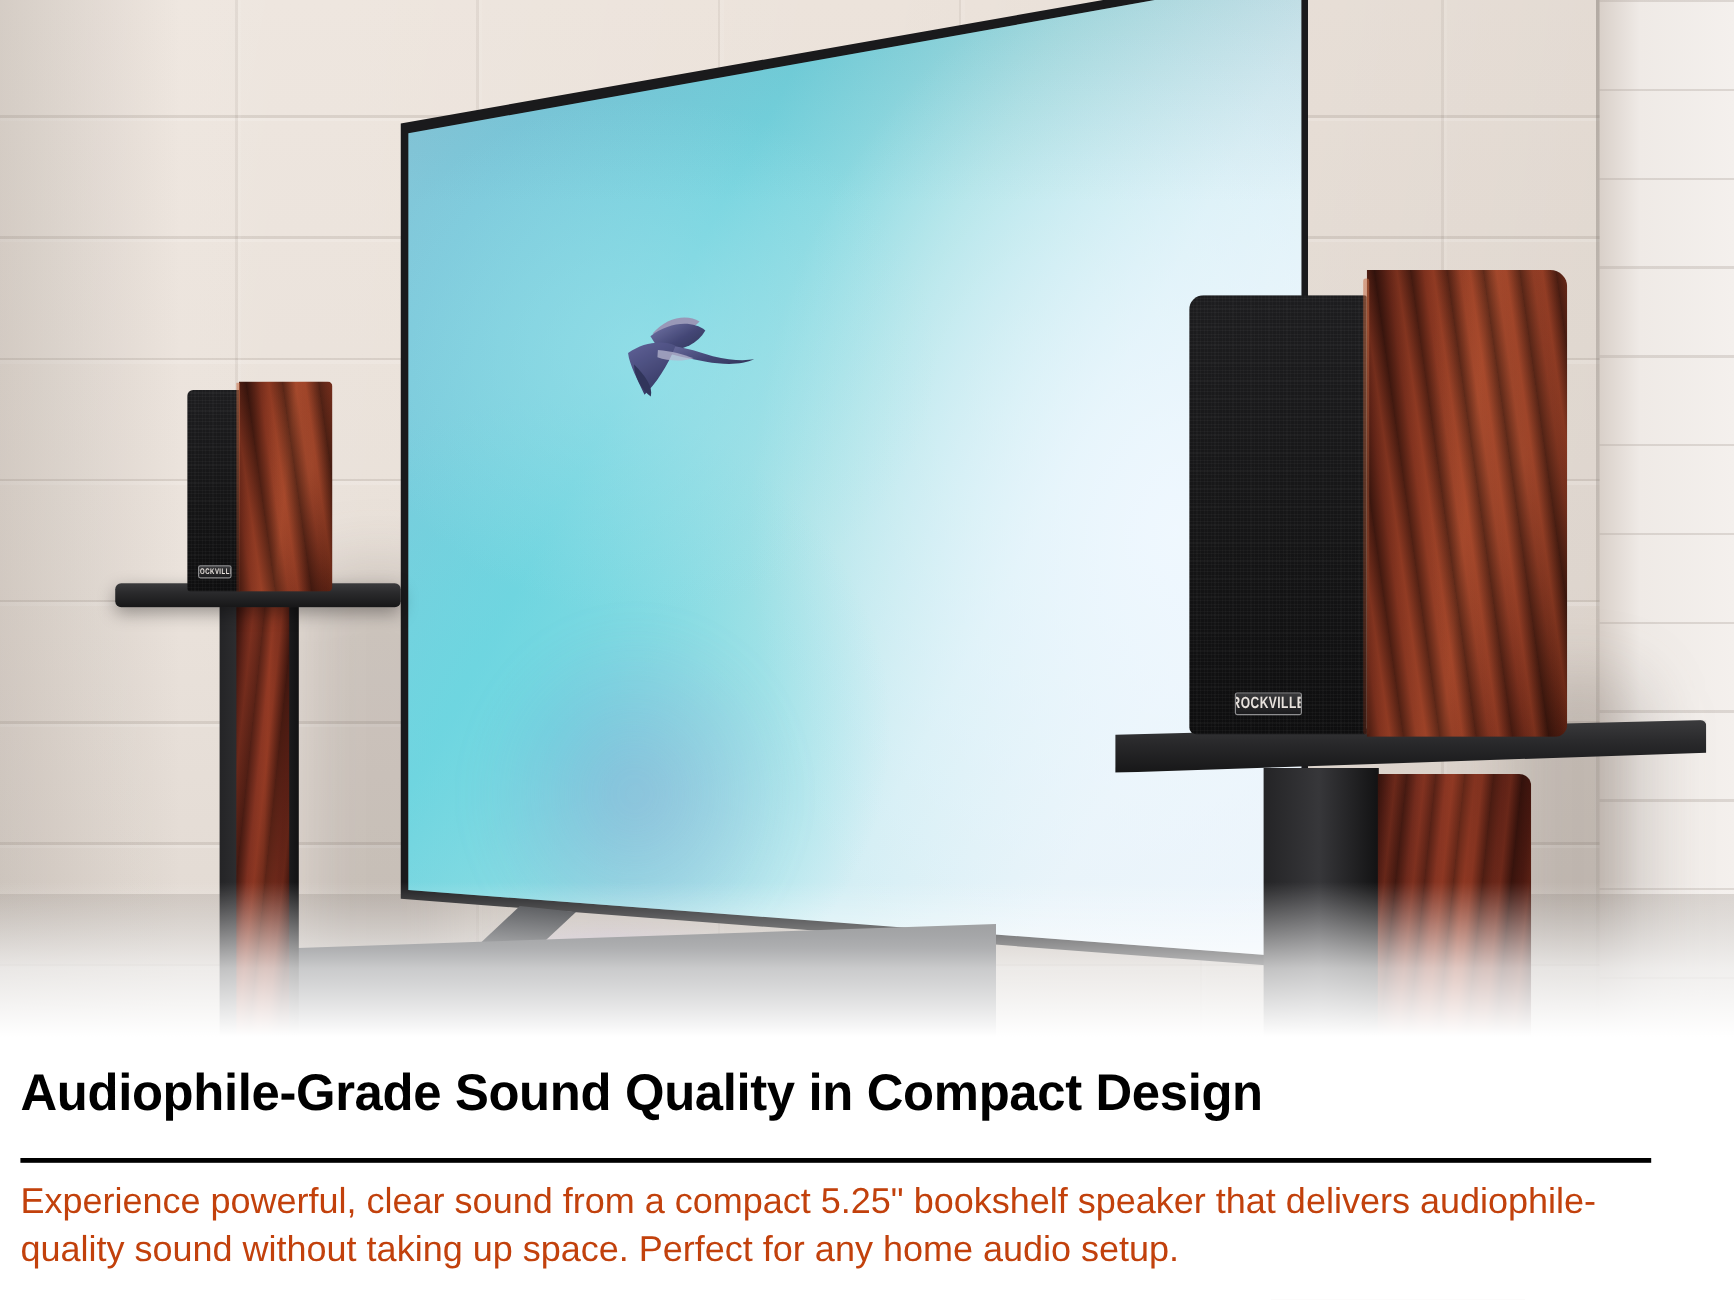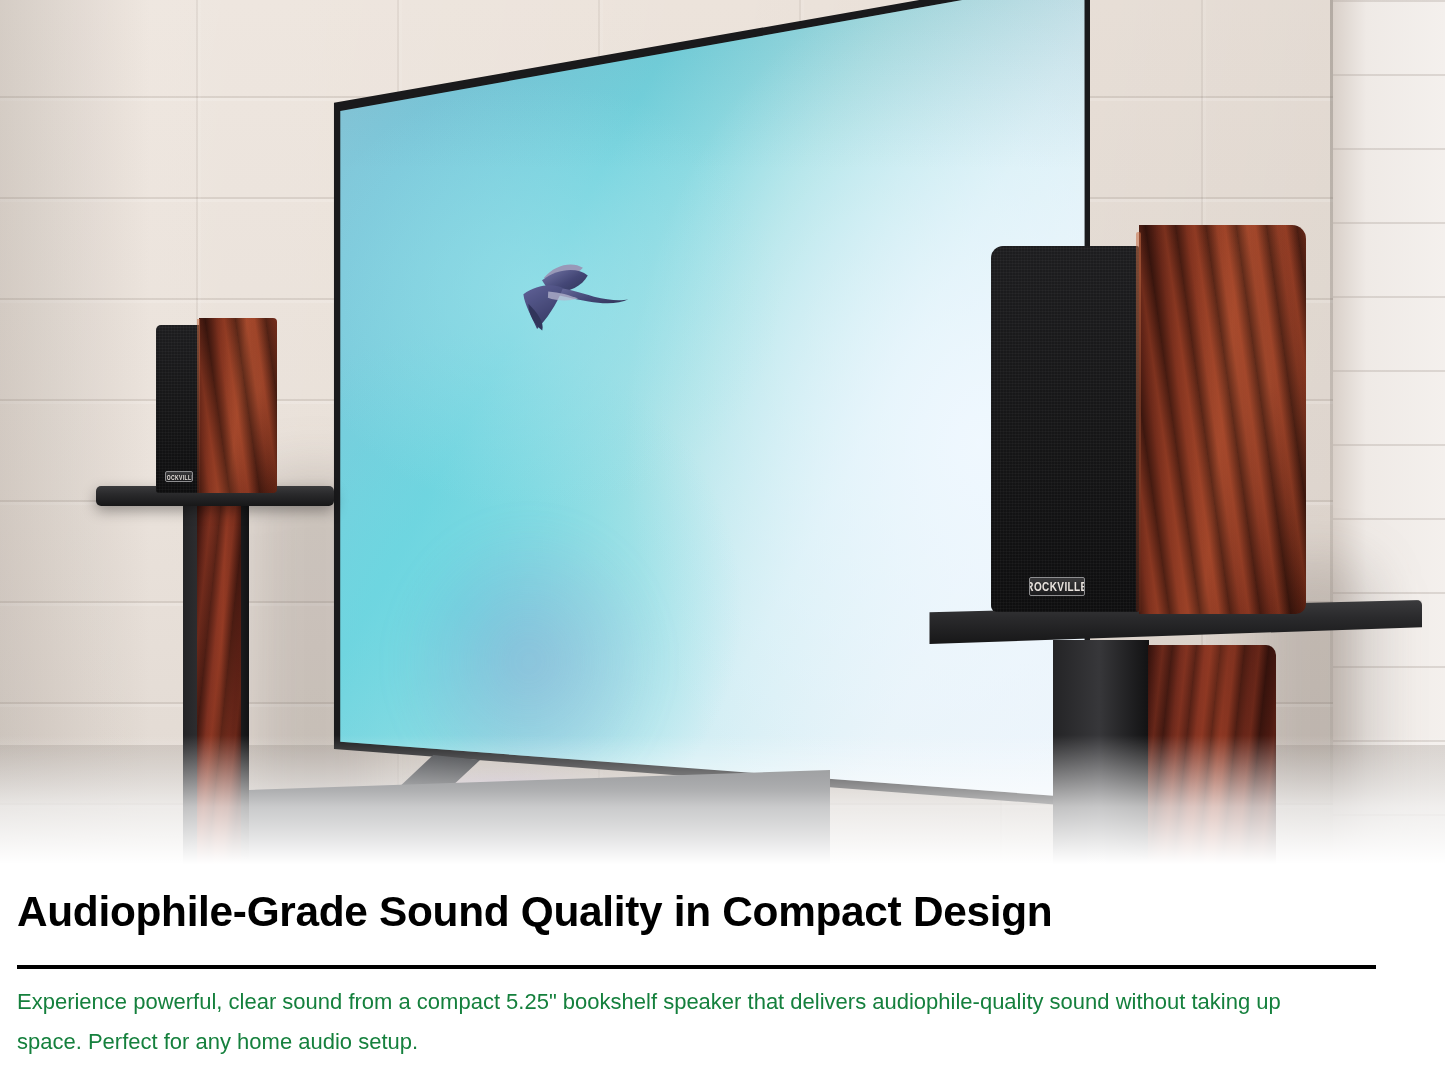--- a/index.html
+++ b/index.html
@@ -333,23 +333,23 @@
     top: 80px;
     width: 1359px;
     height: 4px;
     background: #000000;
   }
   .subtext {
     position: absolute;
     left: 17px;
     top: 97px;
     width: 1320px;
-    font-size: 22px;
+    font-size: 30px;
     line-height: 40px;
-    color: #15803d;
+    color: #c2410c;
   }
 </style>
 </head>
 <body>
 
 <div class="page">
 
   <div class="photo">
 
     <div class="wall"></div>

